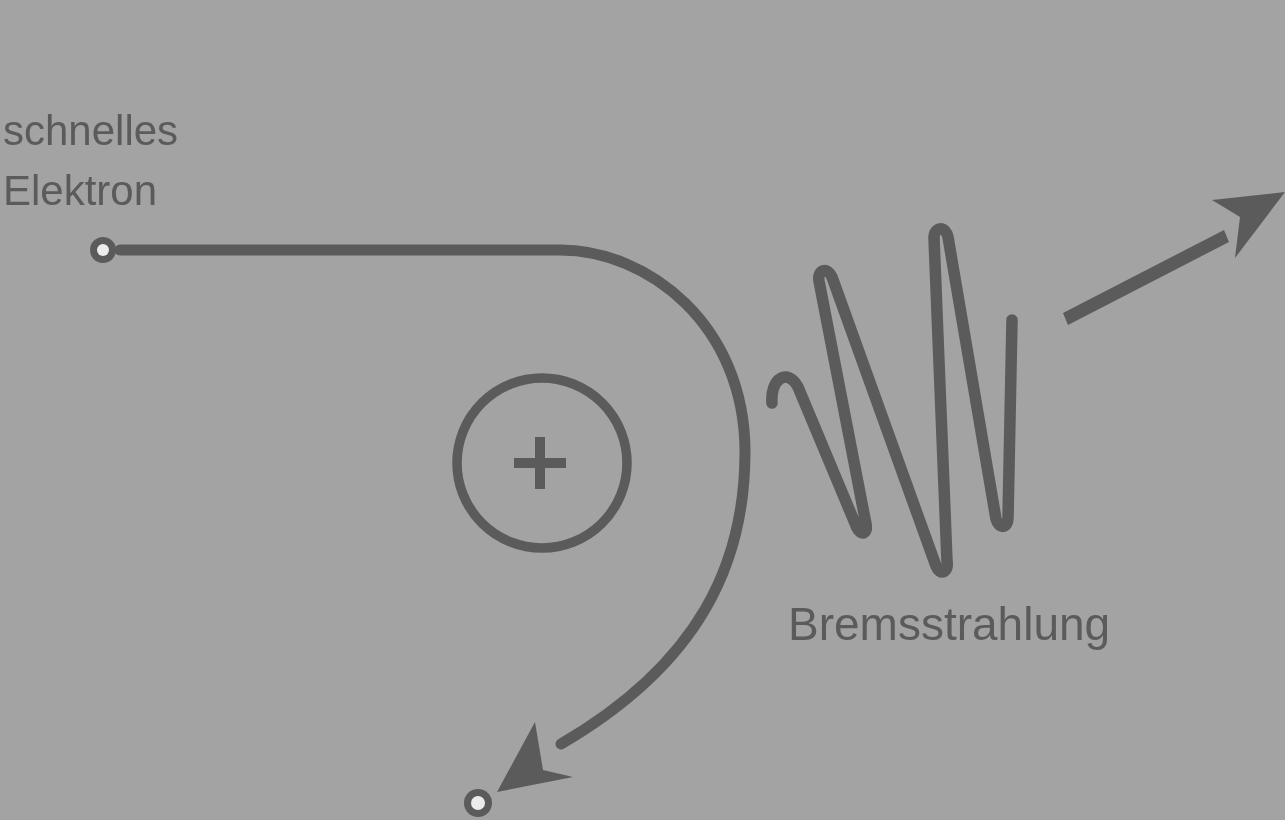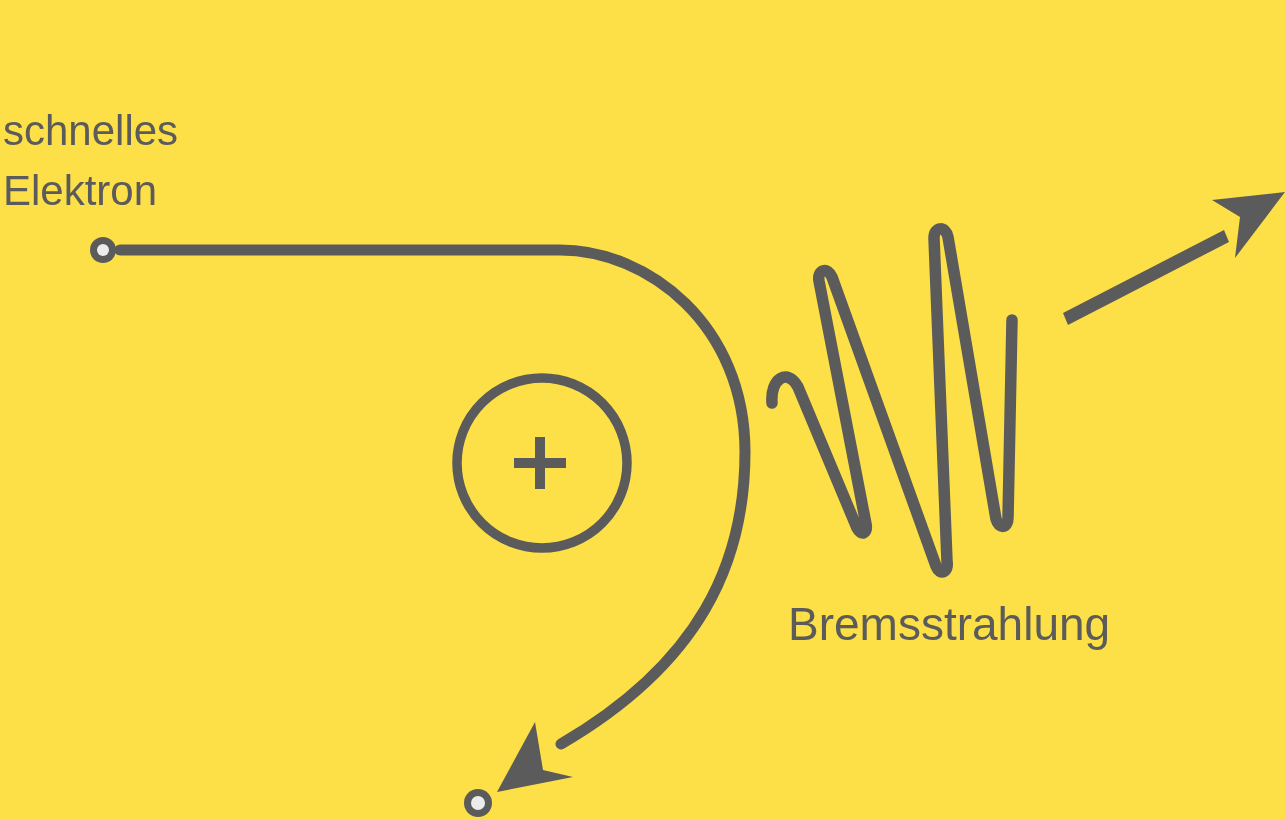--- a/index.html
+++ b/index.html
@@ -11,21 +11,21 @@
   body {
     width: 1285px;
     height: 820px;
     overflow: hidden;
     font-family: "Liberation Sans", sans-serif;
   }
   #stage {
     position: relative;
     width: 1285px;
     height: 820px;
-    background: #fde047;
+    background: #a3a3a3;
   }
   #diagram {
     position: absolute;
     top: 0;
     left: 0;
     width: 1285px;
     height: 820px;
     display: block;
   }
   .diagram-label {

